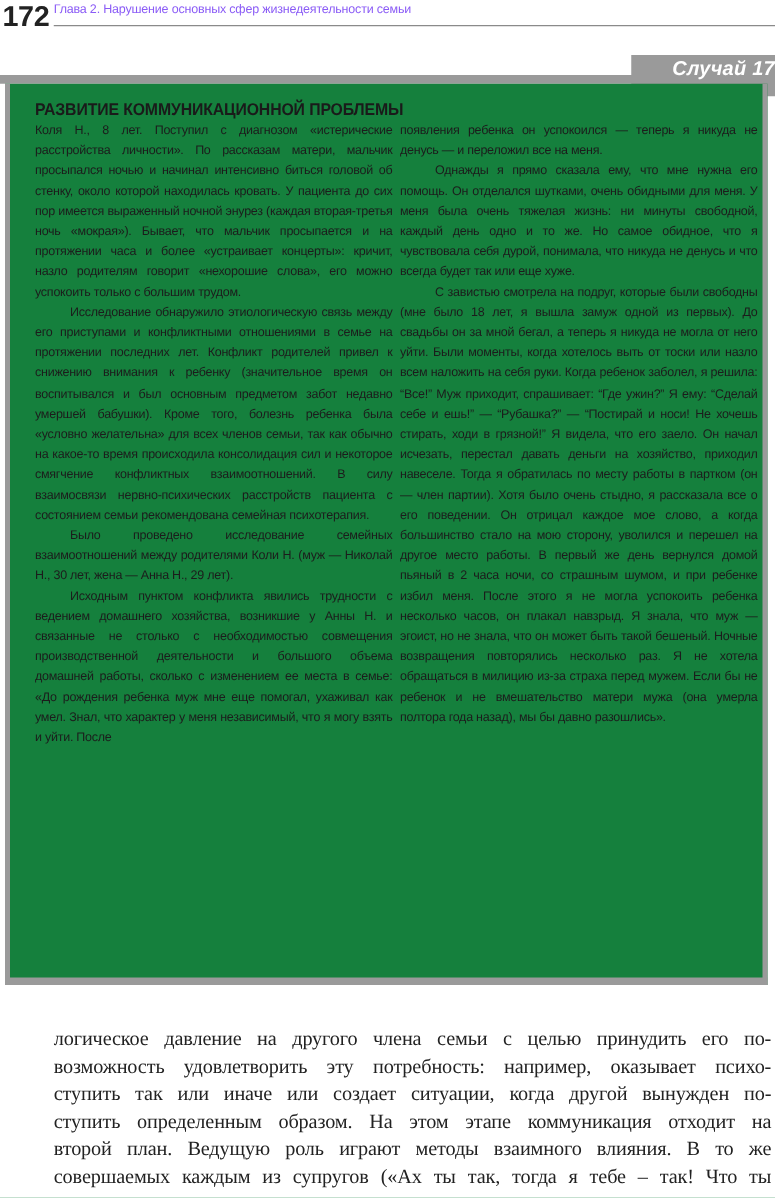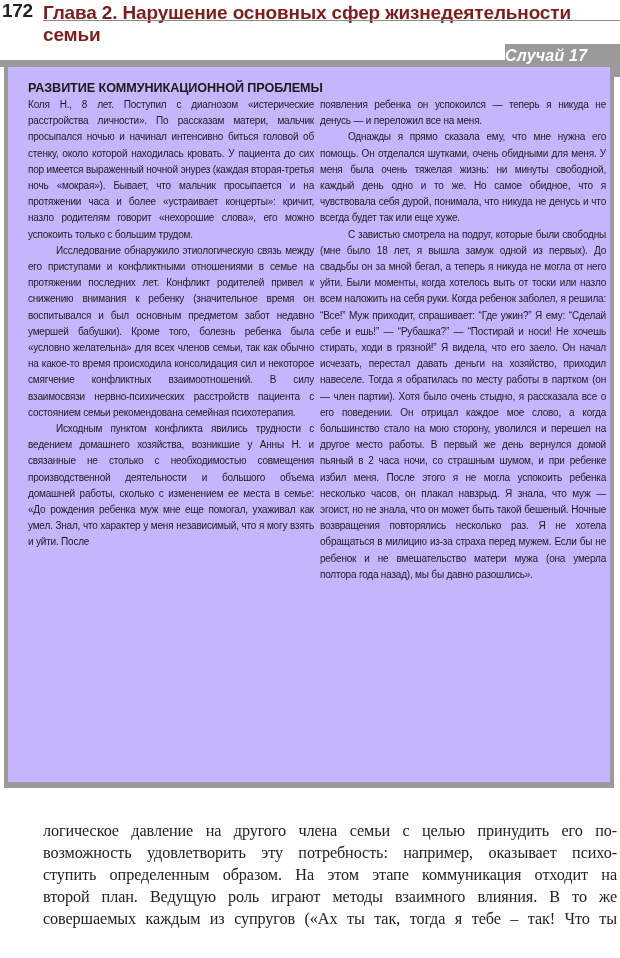--- a/index.html
+++ b/index.html
@@ -1,27 +1,27 @@
 <!DOCTYPE html>
 <html><head>
   <meta charset="utf-8">
   <style>
     * { margin: 0; padding: 0; box-sizing: border-box; }
     html, body { width: 620px; height: 958px; overflow: hidden; background: #ffffff; }
     body { position: relative; font-family: "Liberation Sans", sans-serif; color: #1a1a1a; }
 
     .running-head { position: absolute; left: 0; top: 0; width: 620px; height: 24px; }
-    .page-number { position: absolute; left: 2px; top: 0px; font-family: "Liberation Sans", sans-serif; font-weight: bold; font-size: 19px; letter-spacing: -0.3px; color: #222; }
-    .chapter-title { position: absolute; left: 43px; top: 2px; font-family: "Liberation Sans", sans-serif; font-size: 19px; color: #7f1d1d; letter-spacing: -0.15px; font-weight: bold; }
+    .page-number { position: absolute; left: 2px; top: 0px; font-family: "Liberation Sans", sans-serif; font-weight: bold; font-size: 23px; letter-spacing: -0.3px; color: #222; }
+    .chapter-title { position: absolute; left: 43px; top: 2px; font-family: "Liberation Sans", sans-serif; font-size: 10px; color: #8b5cf6; letter-spacing: -0.15px; }
     .head-rule { position: absolute; left: 43px; top: 20px; width: 577px; height: 1px; background: #8a8a8a; }
 
     .case-box { position: absolute; left: 0; top: 60px; width: 620px; height: 732px; }
     .box-top-bar { position: absolute; left: 0; top: 0; width: 620px; height: 7px; background: #9a9a9a; }
-    .box-inner { position: absolute; left: 4px; top: 7px; width: 610px; height: 721px; background: #c4b5fd; border-left: 4px solid #9a9a9a; border-right: 4px solid #9a9a9a; border-bottom: 6px solid #9a9a9a; }
-    .case-tab { position: absolute; right: 0; top: -16px; width: 115px; height: 33px; background: #9a9a9a; color: #ffffff; font-style: italic; font-weight: bold; font-size: 16px; text-align: left; line-height: 23px; letter-spacing: 0.2px; }
+    .box-inner { position: absolute; left: 4px; top: 7px; width: 610px; height: 721px; background: #15803d; border-left: 4px solid #9a9a9a; border-right: 4px solid #9a9a9a; border-bottom: 6px solid #9a9a9a; }
+    .case-tab { position: absolute; right: 0; top: -16px; width: 115px; height: 33px; background: #9a9a9a; color: #ffffff; font-style: italic; font-weight: bold; font-size: 16px; text-align: right; line-height: 23px; letter-spacing: 0.2px; }
     .box-title { position: absolute; left: 20px; top: 13px; font-weight: bold; font-size: 13.6px; letter-spacing: -0.1px; color: #1a1a1a; transform: scaleX(0.93); transform-origin: left; }
 
     .col { position: absolute; top: 30px; width: 286px; font-size: 10px; line-height: 16.2px; text-align: justify; color: #1c1c1c; letter-spacing: -0.2px; }
     .col-left { left: 20px; }
     .col-right { left: 312px; top: 30px; }
     .col p { margin: 0; hyphens: manual; }
     .col p.indent { text-indent: 28px; }
 
     .main-text { position: absolute; left: 43px; top: 820px; width: 574px; font-family: "Liberation Serif", serif; font-size: 16.2px; line-height: 22px; text-align: justify; color: #222; letter-spacing: -0.1px; }
     .main-text .line { display: block; text-align: justify; text-align-last: justify; white-space: nowrap; }
@@ -37,30 +37,32 @@
 
 <section class="case-box">
   <div class="box-top-bar"></div>
   <div class="case-tab">Случай 17</div>
   <div class="box-inner">
     <h2 class="box-title">РАЗВИТИЕ КОММУНИКАЦИОННОЙ ПРОБЛЕМЫ</h2>
 
     <div class="col col-left">
       <p>Коля Н., 8 лет. Поступил с диагнозом «истерические расстройства личности». По рассказам матери, мальчик просыпался ночью и начинал интенсивно биться головой об стенку, около которой находилась кровать. У пациента до сих пор имеется выраженный ночной энурез (каждая вторая-третья ночь «мокрая»). Бывает, что мальчик просыпается и на протяжении часа и более «устраивает концерты»: кричит, назло родителям говорит «нехорошие слова», его можно успокоить только с большим трудом.</p>
       <p class="indent">Исследование обнаружило этиологическую связь между его приступами и конфликтными отношениями в семье на протяжении последних лет. Конфликт родителей привел к снижению внимания к ребенку (значительное время он воспитывался и был основным предметом забот недавно умершей бабушки). Кроме того, болезнь ребенка была «условно желательна» для всех членов семьи, так как обычно на какое-то время происходила консолидация сил и некоторое смягчение конфликтных взаимоотношений. В силу взаимосвязи нервно-психических расстройств пациента с состоянием семьи рекомендована семейная психотерапия.</p>
+      <p class="indent">Было проведено исследование семейных взаимоотношений между родителями Коли Н. (муж — Николай Н., 30 лет, жена — Анна Н., 29 лет).</p>
       <p class="indent">Исходным пунктом конфликта явились трудности с ведением домашнего хозяйства, возникшие у Анны Н. и связанные не столько с необходимостью совмещения производственной деятельности и большого объема домашней работы, сколько с изменением ее места в семье: «До рождения ребенка муж мне еще помогал, ухаживал как умел. Знал, что характер у меня независимый, что я могу взять и уйти. После</p>
     </div>
 
     <div class="col col-right">
       <p>появления ребенка он успокоился — теперь я никуда не денусь — и переложил все на меня.</p>
       <p class="indent">Однажды я прямо сказала ему, что мне нужна его помощь. Он отделался шутками, очень обидными для меня. У меня была очень тяжелая жизнь: ни минуты свободной, каждый день одно и то же. Но самое обидное, что я чувствовала себя дурой, понимала, что никуда не денусь и что всегда будет так или еще хуже.</p>
       <p class="indent">С завистью смотрела на подруг, которые были свободны (мне было 18 лет, я вышла замуж одной из первых). До свадьбы он за мной бегал, а теперь я никуда не могла от него уйти. Были моменты, когда хотелось выть от тоски или назло всем наложить на себя руки. Когда ребенок заболел, я решила: “Все!” Муж приходит, спрашивает: “Где ужин?” Я ему: “Сделай себе и ешь!” — “Рубашка?” — “Постирай и носи! Не хочешь стирать, ходи в грязной!” Я видела, что его заело. Он начал исчезать, перестал давать деньги на хозяйство, приходил навеселе. Тогда я обратилась по месту работы в партком (он — член партии). Хотя было очень стыдно, я рассказала все о его поведении. Он отрицал каждое мое слово, а когда большинство стало на мою сторону, уволился и перешел на другое место работы. В первый же день вернулся домой пьяный в 2 часа ночи, со страшным шумом, и при ребенке избил меня. После этого я не могла успокоить ребенка несколько часов, он плакал навзрыд. Я знала, что муж — эгоист, но не знала, что он может быть такой бешеный. Ночные возвращения повторялись несколько раз. Я не хотела обращаться в милицию из-за страха перед мужем. Если бы не ребенок и не вмешательство матери мужа (она умерла полтора года назад), мы бы давно разошлись».</p>
     </div>
   </div>
 </section>
 
 <article class="main-text">
   <span class="line">логическое давление на другого члена семьи с целью принудить его по-</span>
   <span class="line">возможность удовлетворить эту потребность: например, оказывает психо-</span>
+  <span class="line">ступить так или иначе или создает ситуации, когда другой вынужден по-</span>
   <span class="line">ступить определенным образом. На этом этапе коммуникация отходит на</span>
   <span class="line">второй план. Ведущую роль играют методы взаимного влияния. В то же</span>
   <span class="line">совершаемых каждым из супругов («Ах ты так, тогда я тебе – так! Что ты</span>
 </article>
 
 </body></html>

